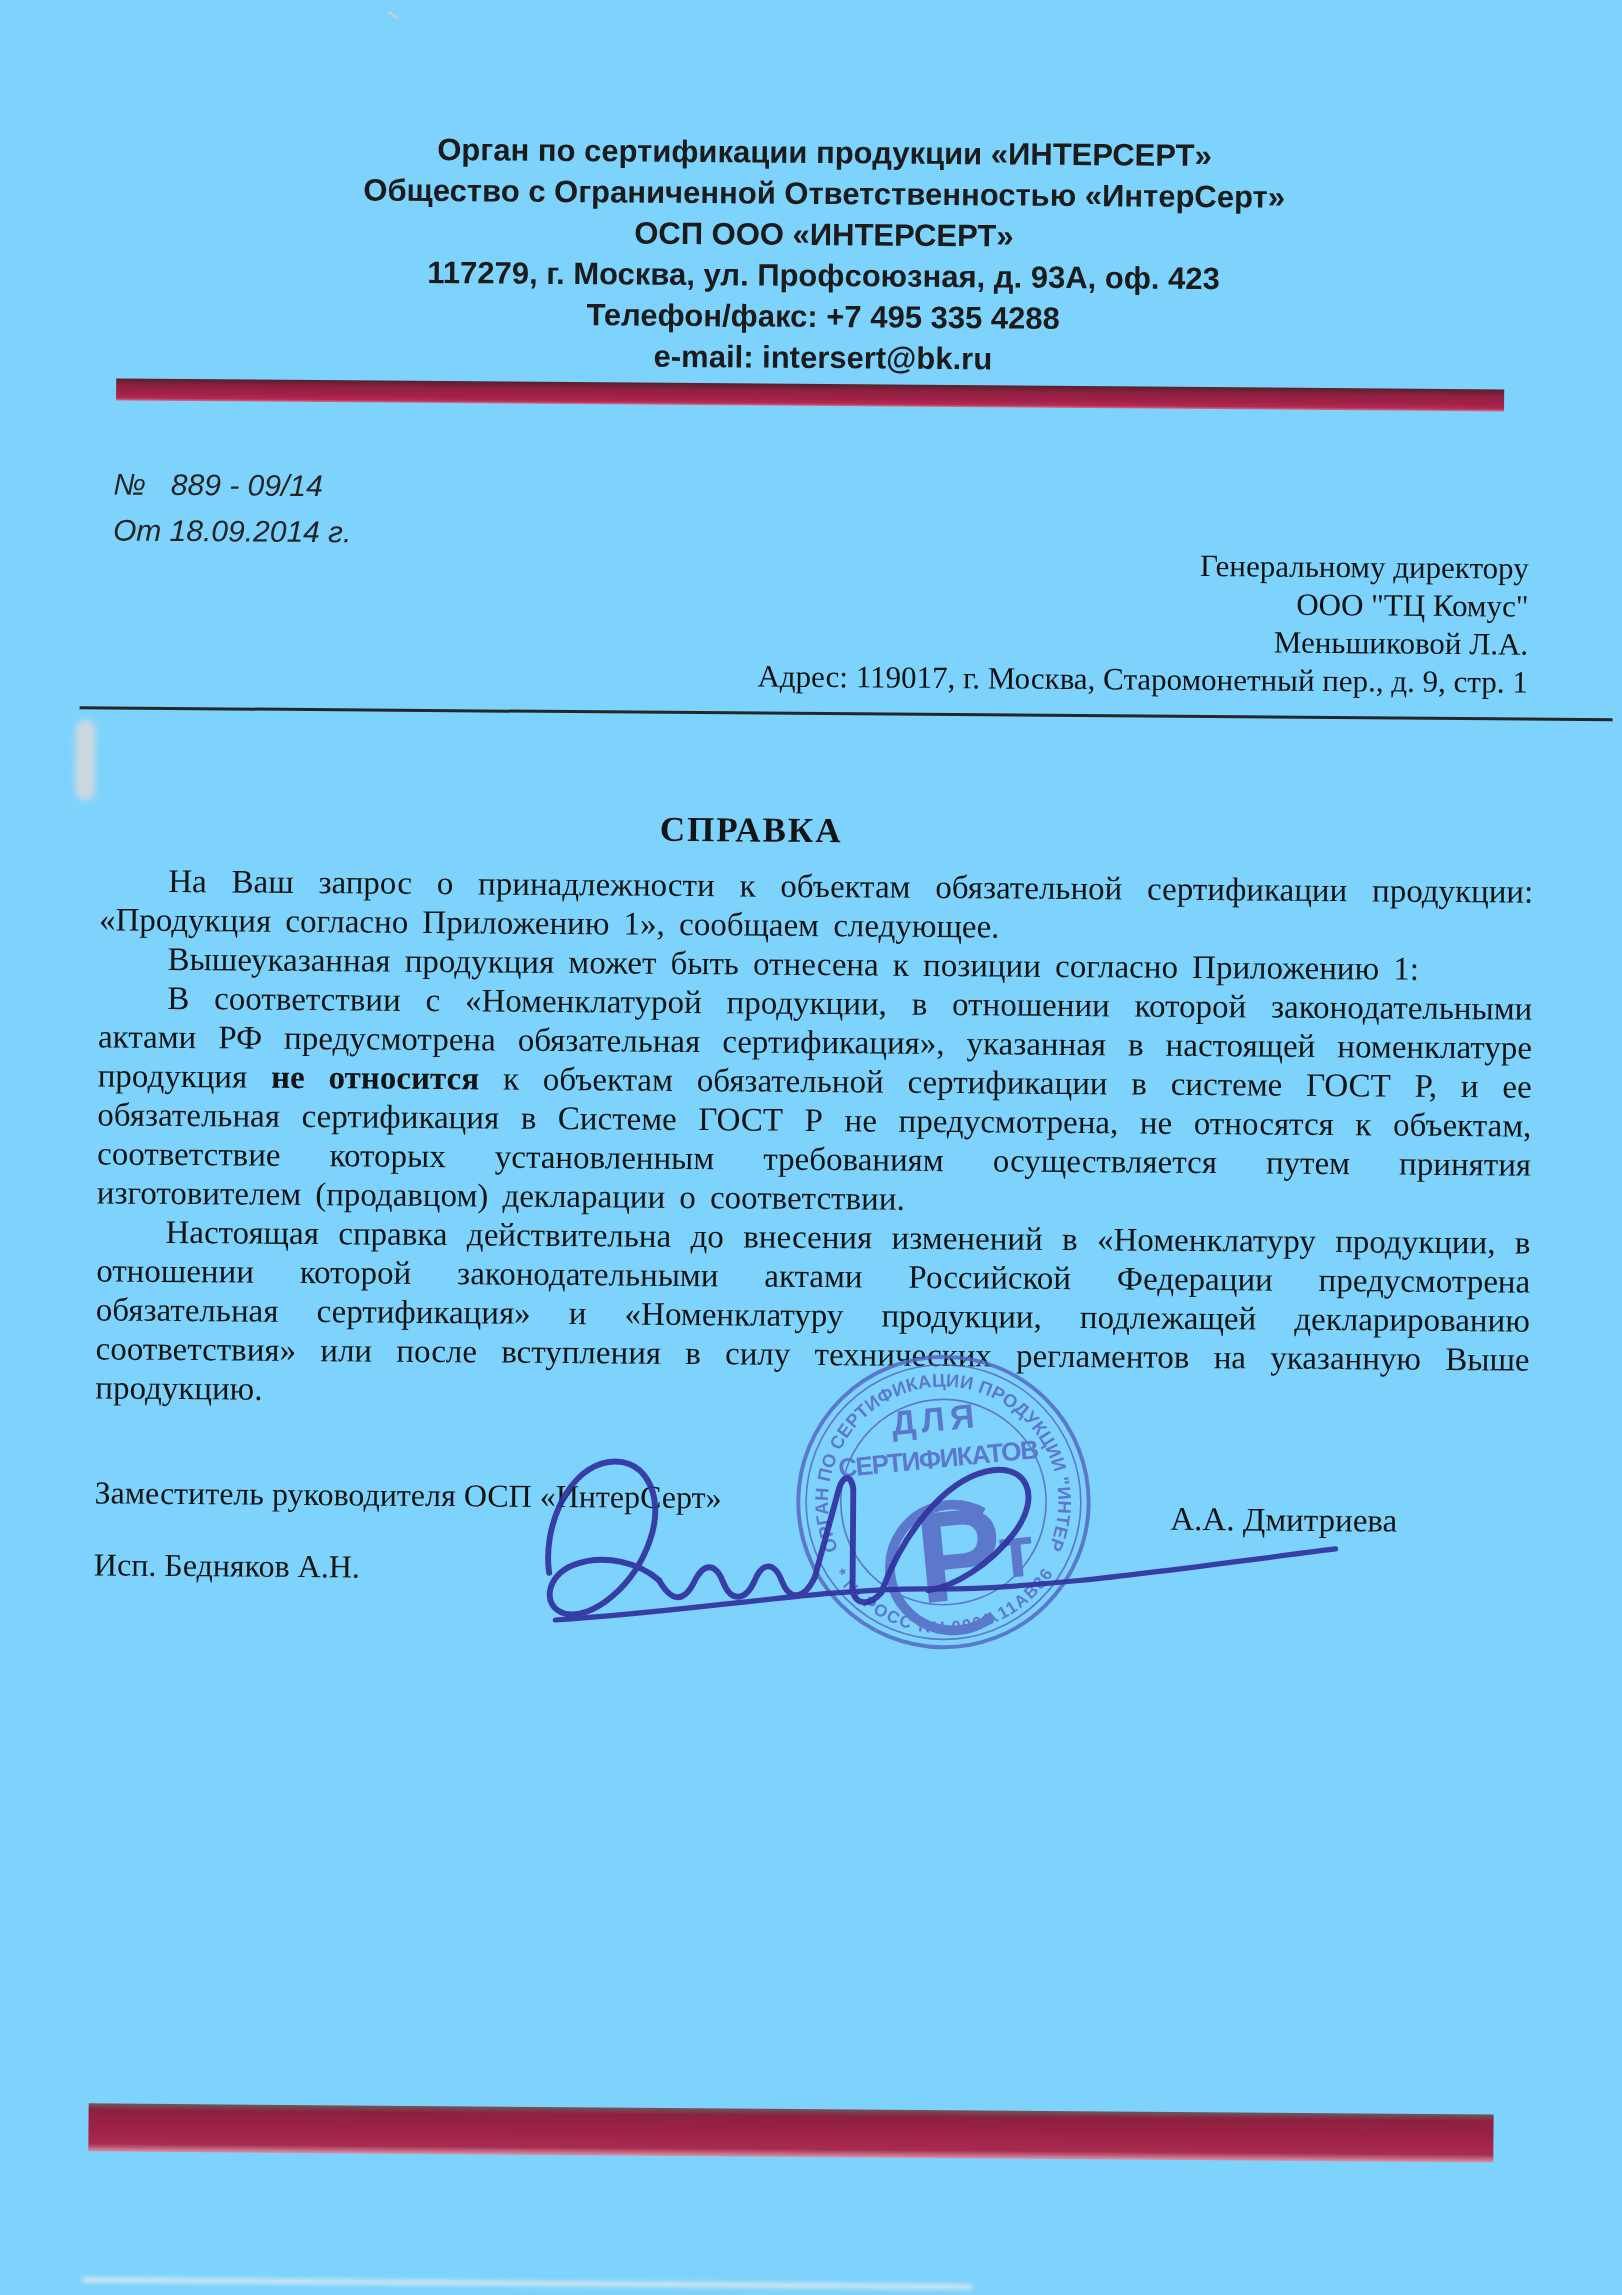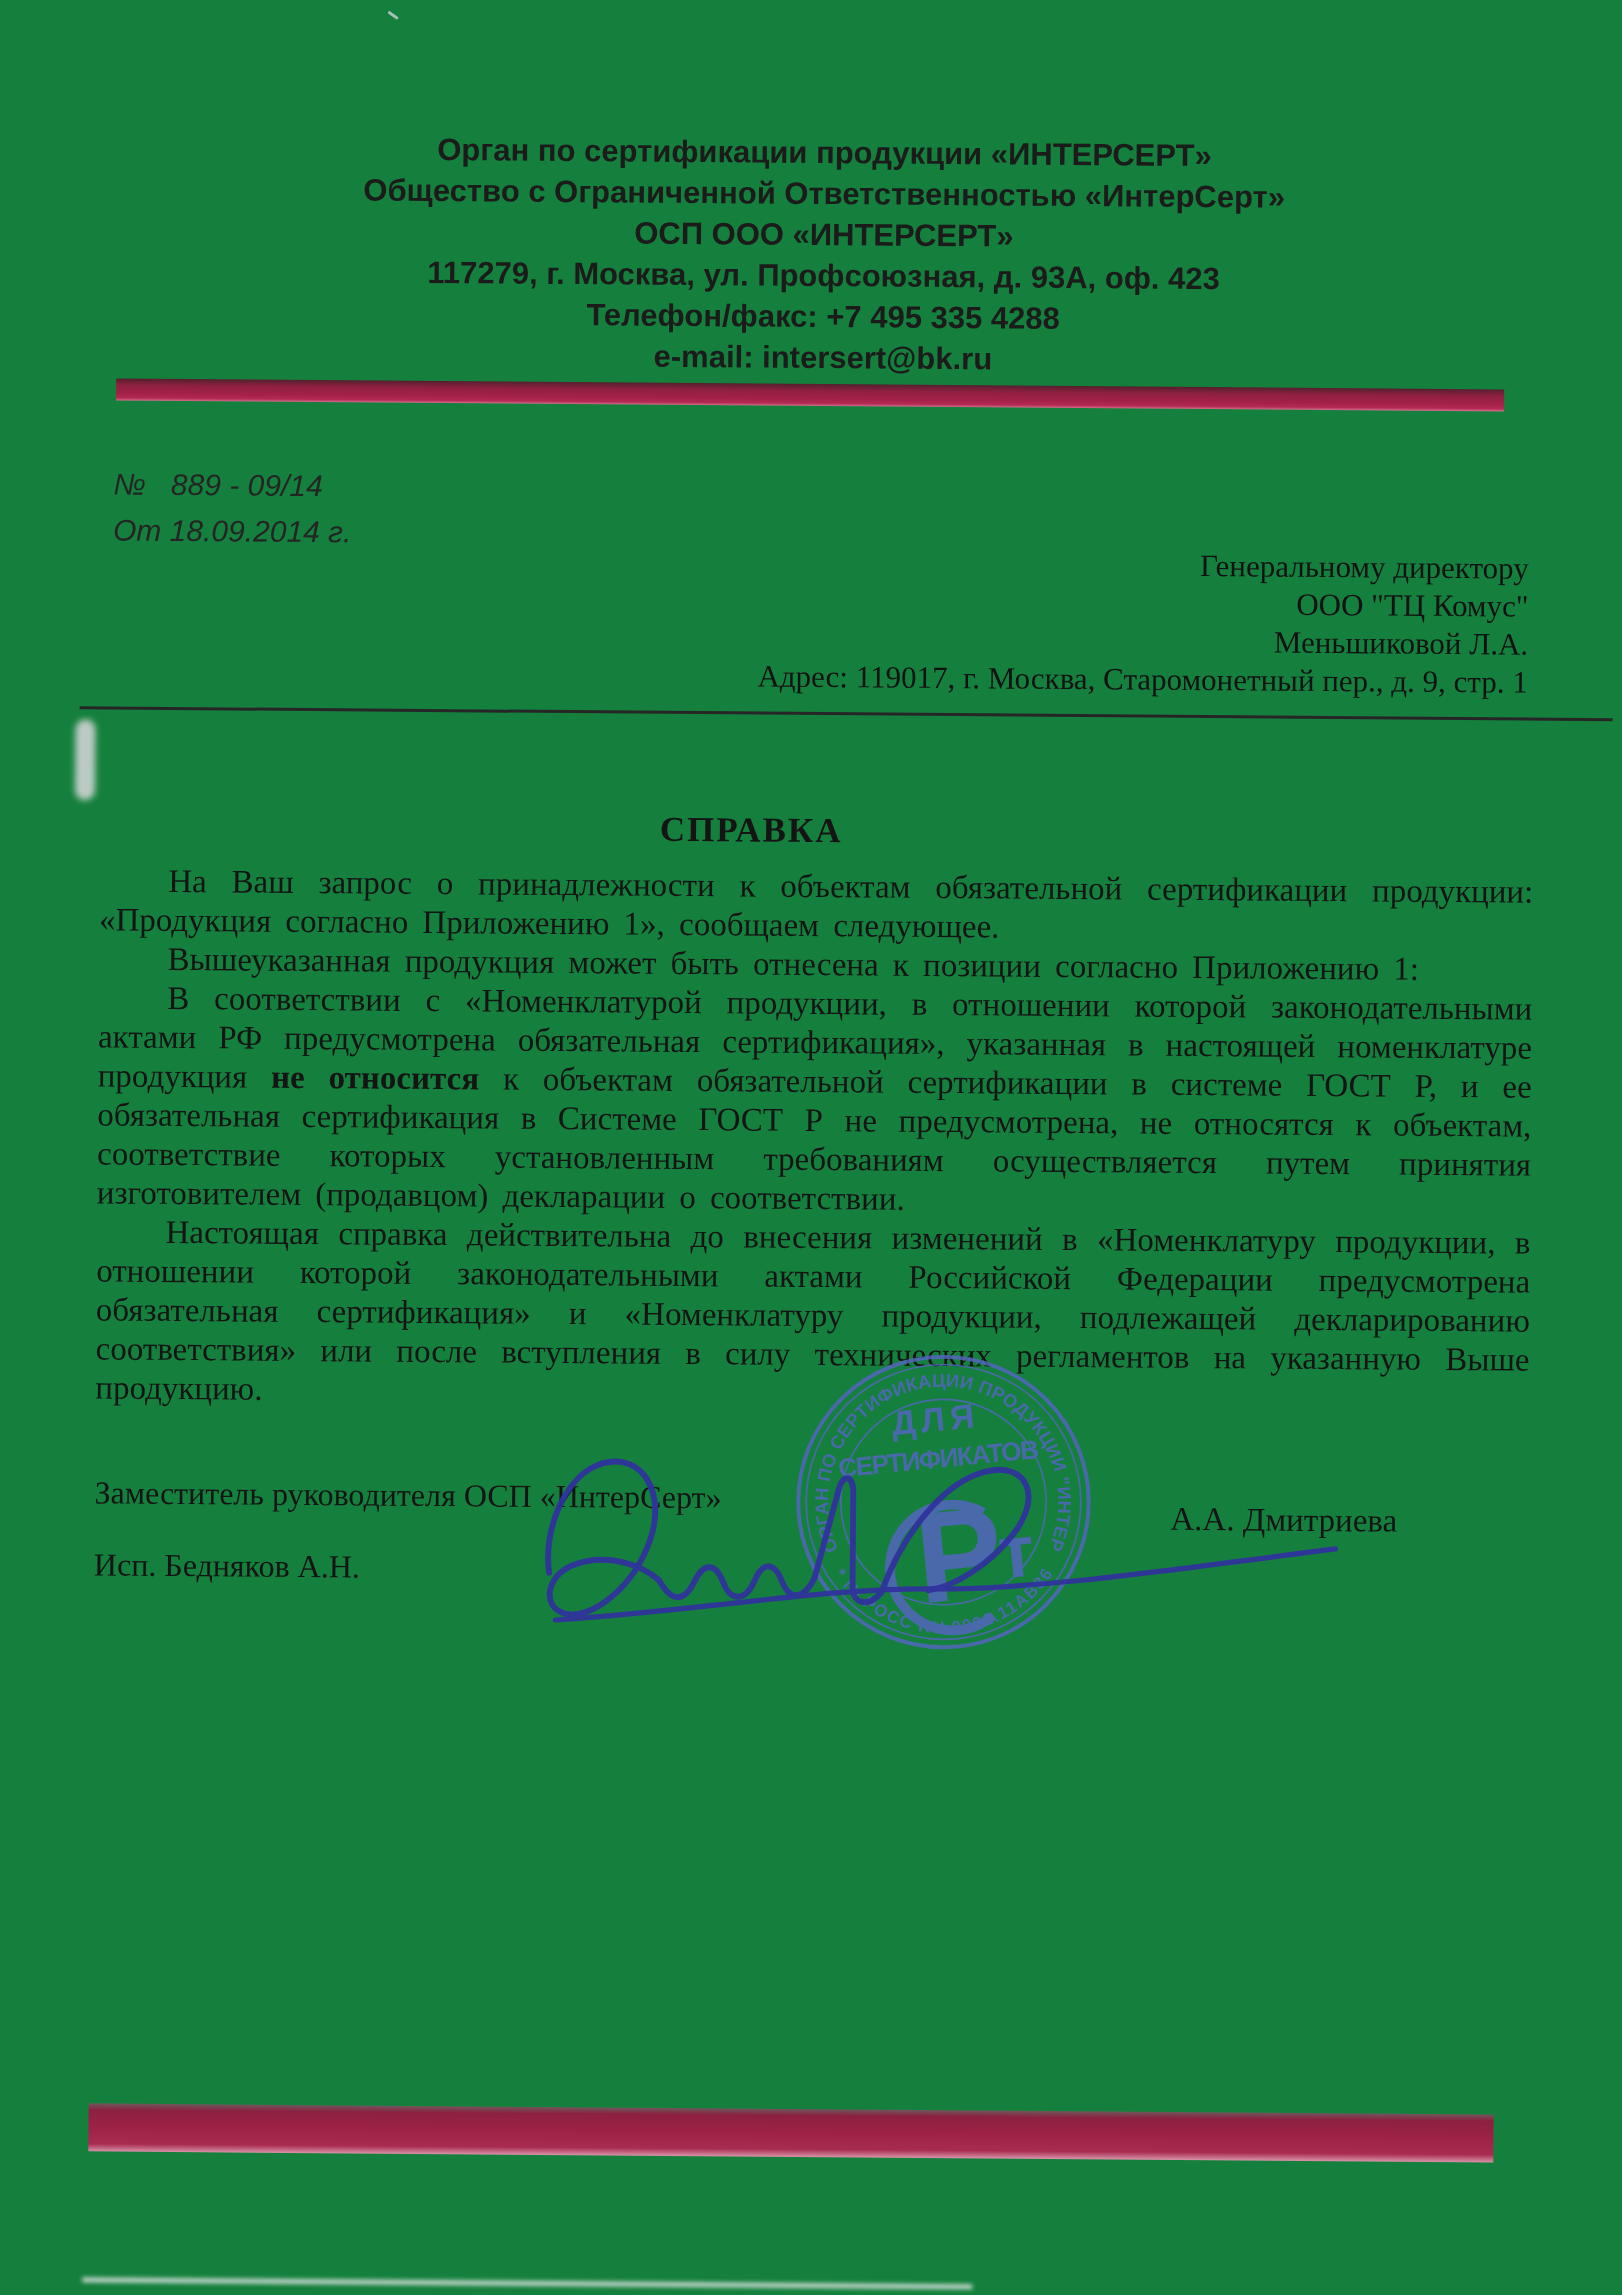--- a/index.html
+++ b/index.html
@@ -1,18 +1,18 @@
 <!DOCTYPE html>
 <html lang="ru" style="font-size:10.5px"><head>
 <meta charset="utf-8">
 <style>
   html,body { margin:0; padding:0; background:#e9e9e9; }
   .page {
     position:relative; width:1622px; height:2295px;
-    background:#15803d; overflow:hidden;
+    background:#7dd3fc; overflow:hidden;
     font-family:"Liberation Serif","DejaVu Serif",serif;
     color:#161616;
   }
   .sheet { position:absolute; inset:0; transform:rotate(0.45deg); transform-origin:811px 1047px; }
 
   
   .letterhead {
     position:absolute; top:132px; left:13px; width:1609px;
     text-align:center;
     font-family:"Liberation Sans","DejaVu Sans",sans-serif;

